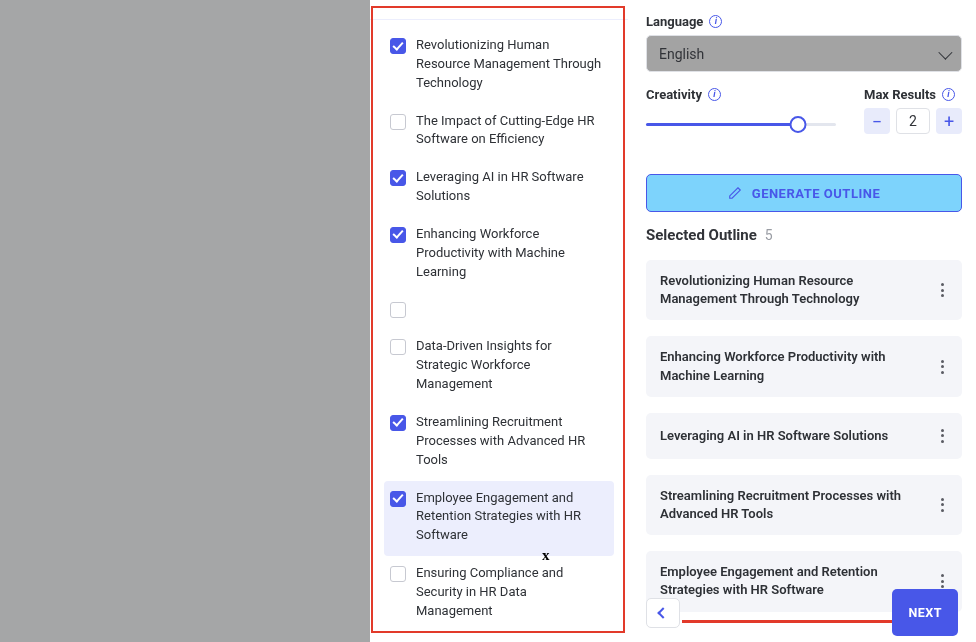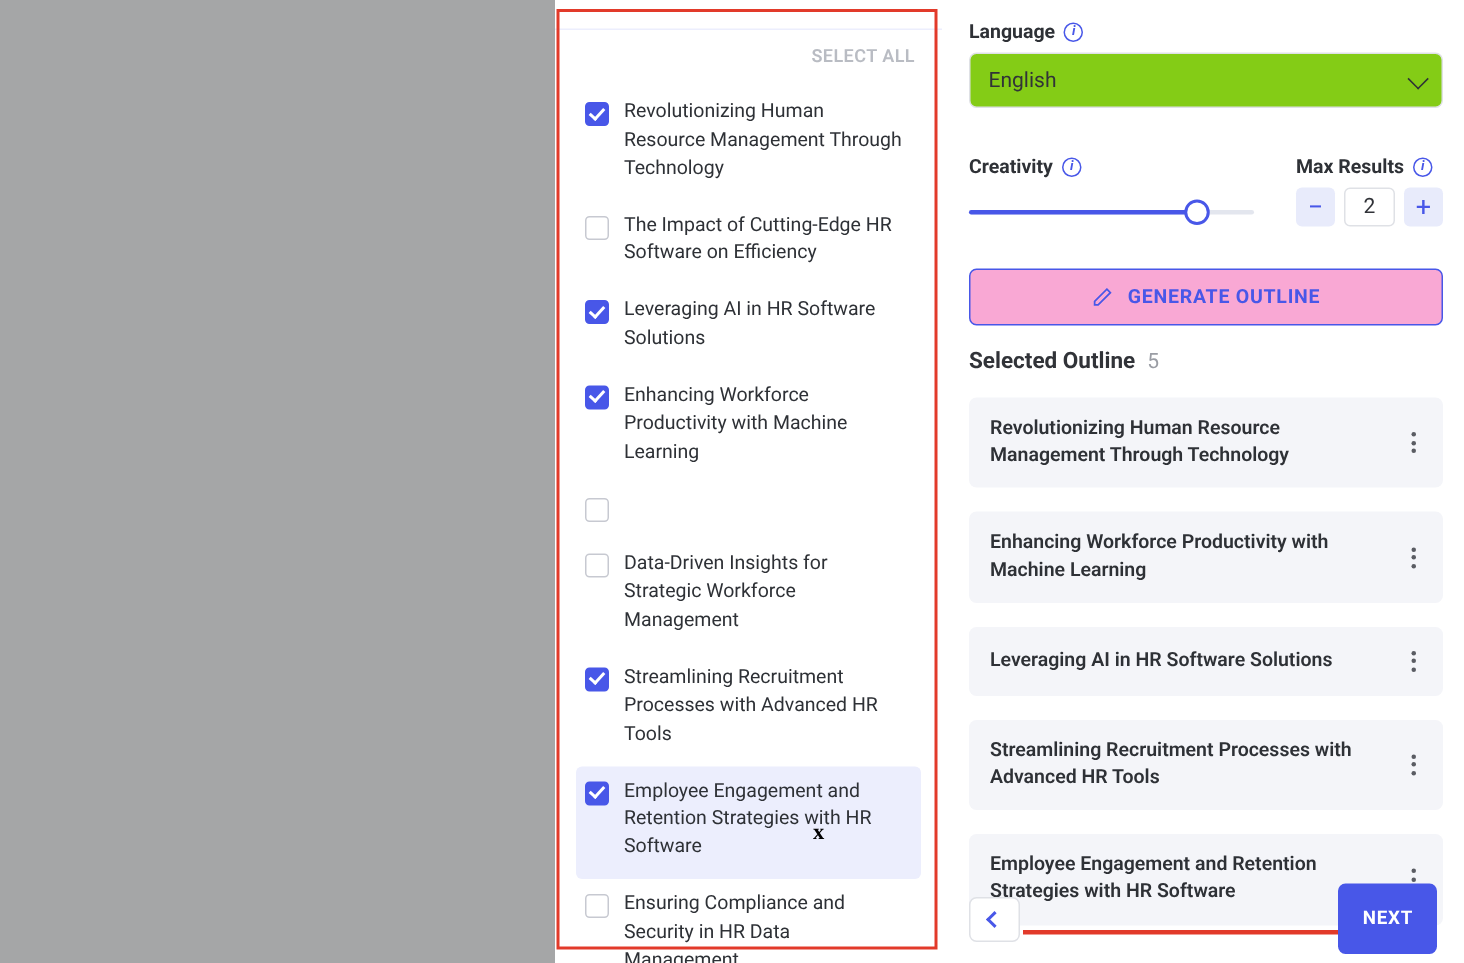--- a/index.html
+++ b/index.html
@@ -137,32 +137,32 @@
   }
   .select {
     width: 100%;
     height: 37px;
     border: 1px solid var(--border);
     border-radius: 5px;
     padding: 0 12px;
     font-size: 14px;
     display: flex; align-items: center;
     justify-content: space-between;
-    background:#84cc16;
+    background:#a3a3a3;
   }
   .chev-down {
     width: 10px; height: 10px;
     border: solid #2e3136;
     border-width: 0 1.5px 1.5px 0;
     transform: rotate(45deg) translateY(-2px);
   }
   .controls-row {
     display: flex;
     gap: 28px;
-    margin-top: 32px;
+    margin-top: 15px;
     align-items:flex-end;
   }
   .ctrl-col { flex: 1; }
   .slider-wrap {
     position: relative;
     margin-top: 14px;
     height: 18px;
   }
   .slider-track {
     position: absolute; left: 0; right: 0; top: 7px;
@@ -202,34 +202,34 @@
   }
   .step-input {
     width: 34px; height: 26px;
     border: 1px solid var(--border);
     border-radius: 4px;
     text-align: center;
     font-size: 14px;
     display: flex; align-items: center; justify-content: center;
   }
   .gen-btn {
-    margin-top: 28px;
+    margin-top: 40px;
     height: 38px;
     width: 100%;
     border: 1.5px solid var(--primary);
     border-radius: 5px;
     color: var(--primary);
     font-weight: 700;
     letter-spacing: .5px;
     font-size: 13px;
     display: flex;
     align-items: center;
     justify-content: center;
     gap: 10px;
-    background:#f9a8d4;
+    background:#7dd3fc;
   }
   .pencil-icon {
     width: 14px; height: 14px;
   }
   .section-head {
     margin-top: 14px;
     display: flex; align-items: baseline; gap: 8px;
     font-size: 15px;
   }
   .section-head .title { font-weight: 700; }
@@ -319,21 +319,20 @@
   }
 </style>
 </head>
 <body>
 
 <div class="layout">
   <div class="col-left"></div>
 
   <div class="col-mid">
     <div class="mid-scroll-gap"></div>
-    <div class="select-all">SELECT ALL</div>
     <div class="topic-list" id="topic-list">
         <div class="topic">
           <div class="checkbox checked"></div>
           <div class="topic-label">Revolutionizing Human Resource Management Through Technology</div>
         </div>
         <div class="topic">
           <div class="checkbox"></div>
           <div class="topic-label">The Impact of Cutting-Edge HR Software on Efficiency</div>
         </div>
         <div class="topic">

